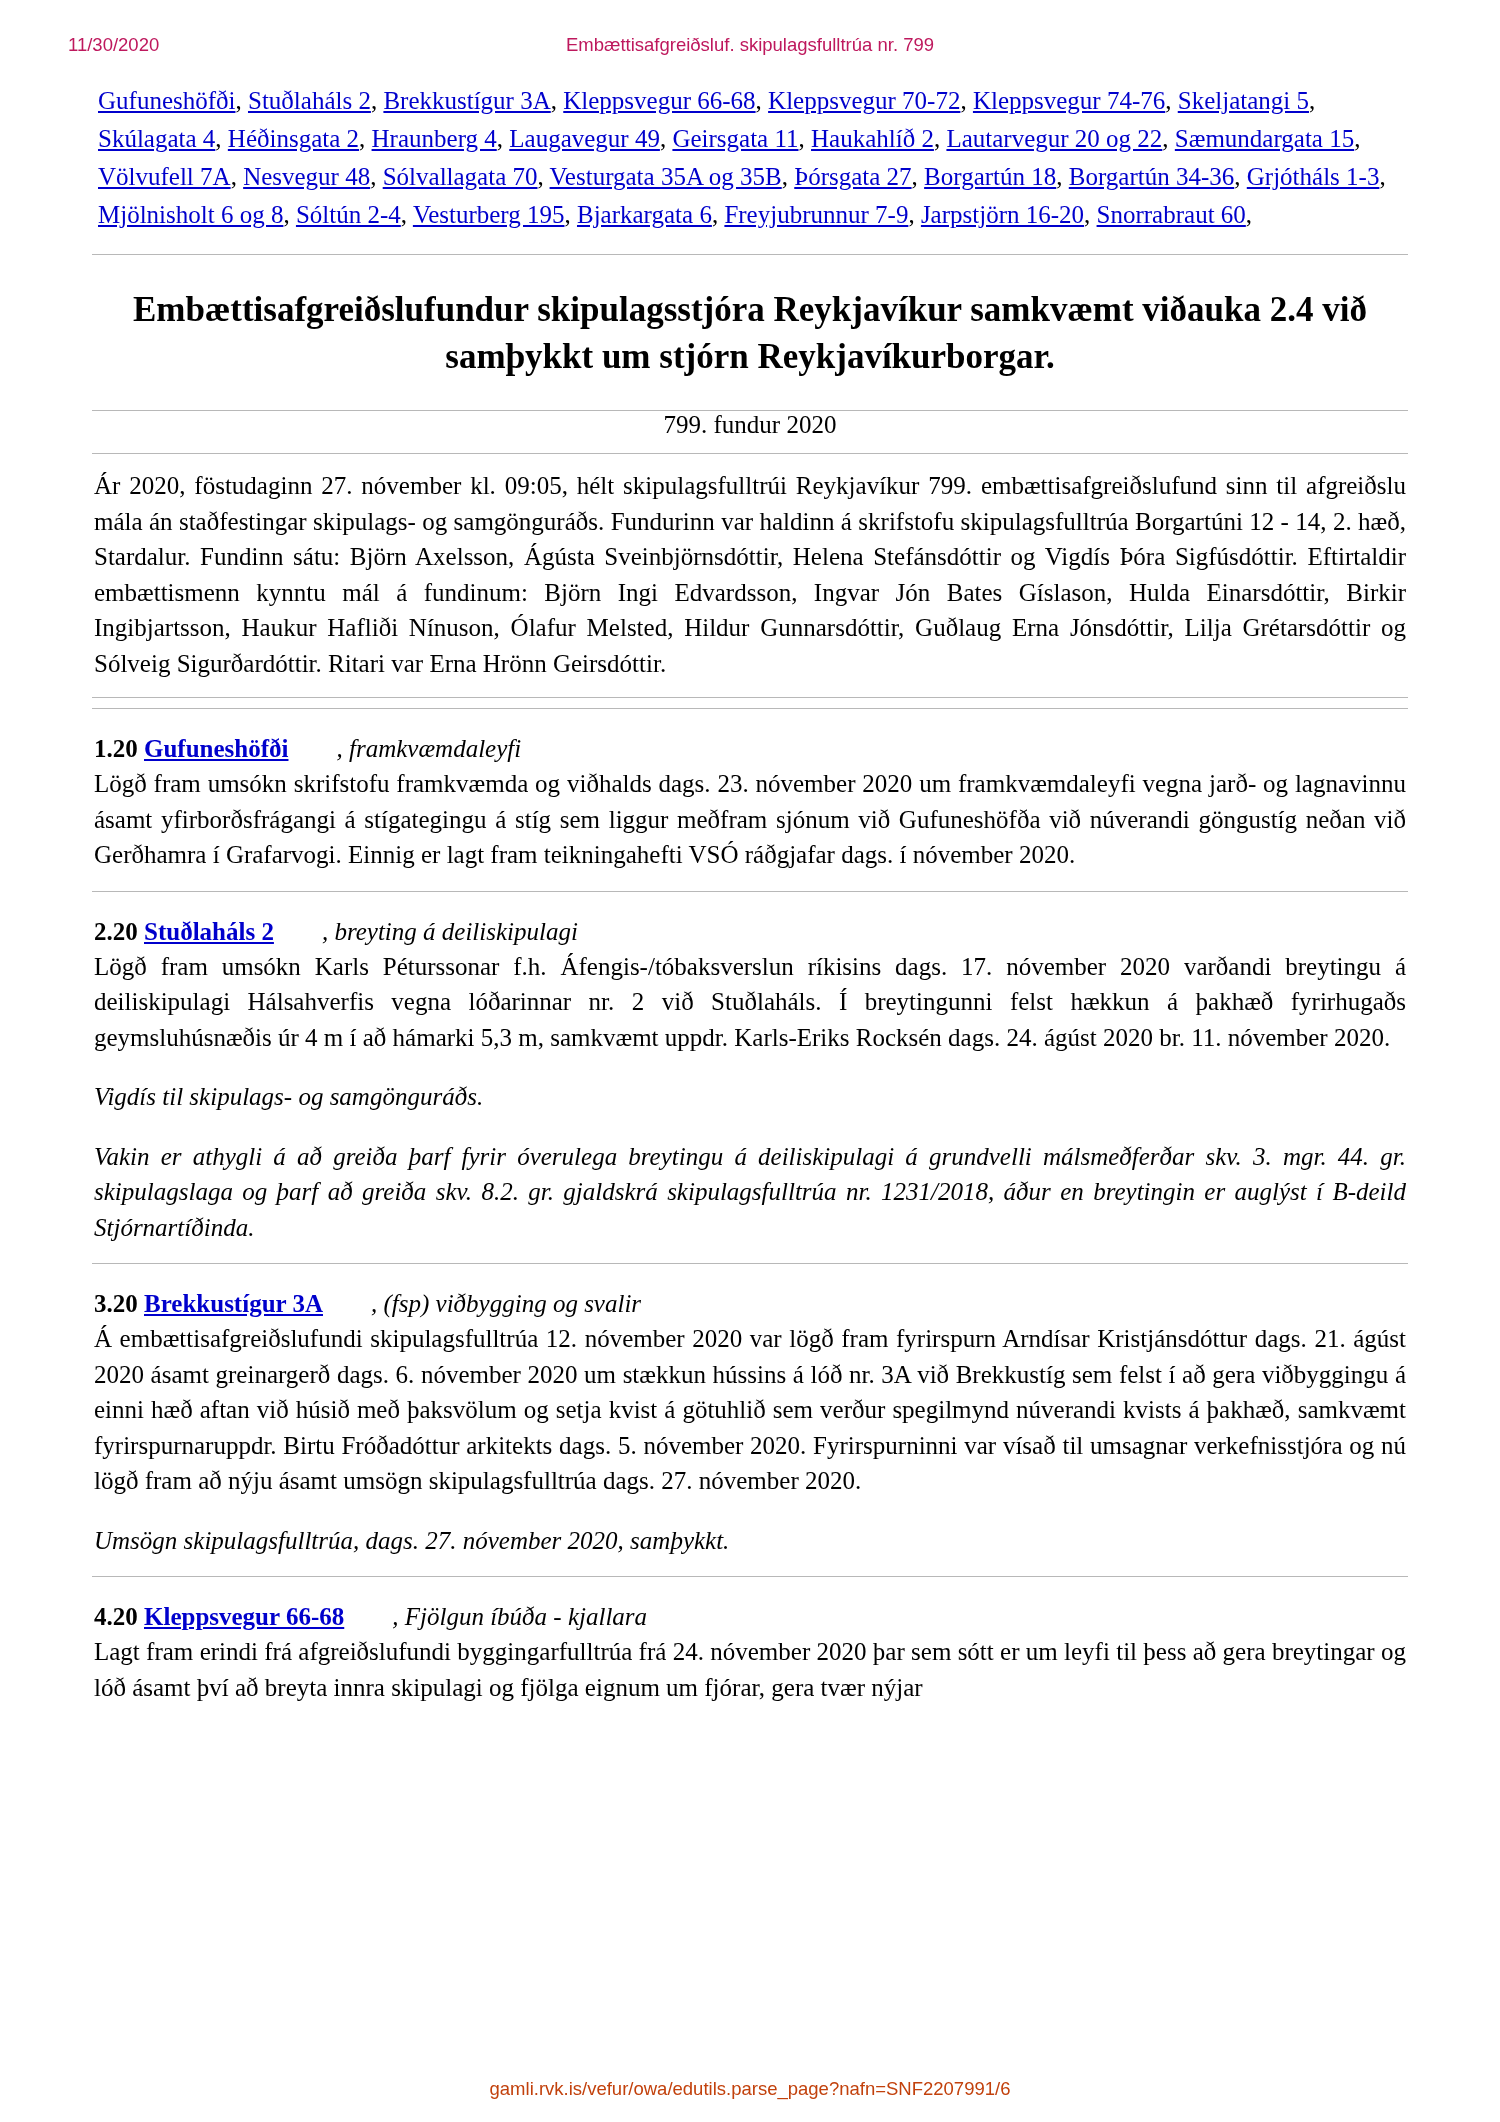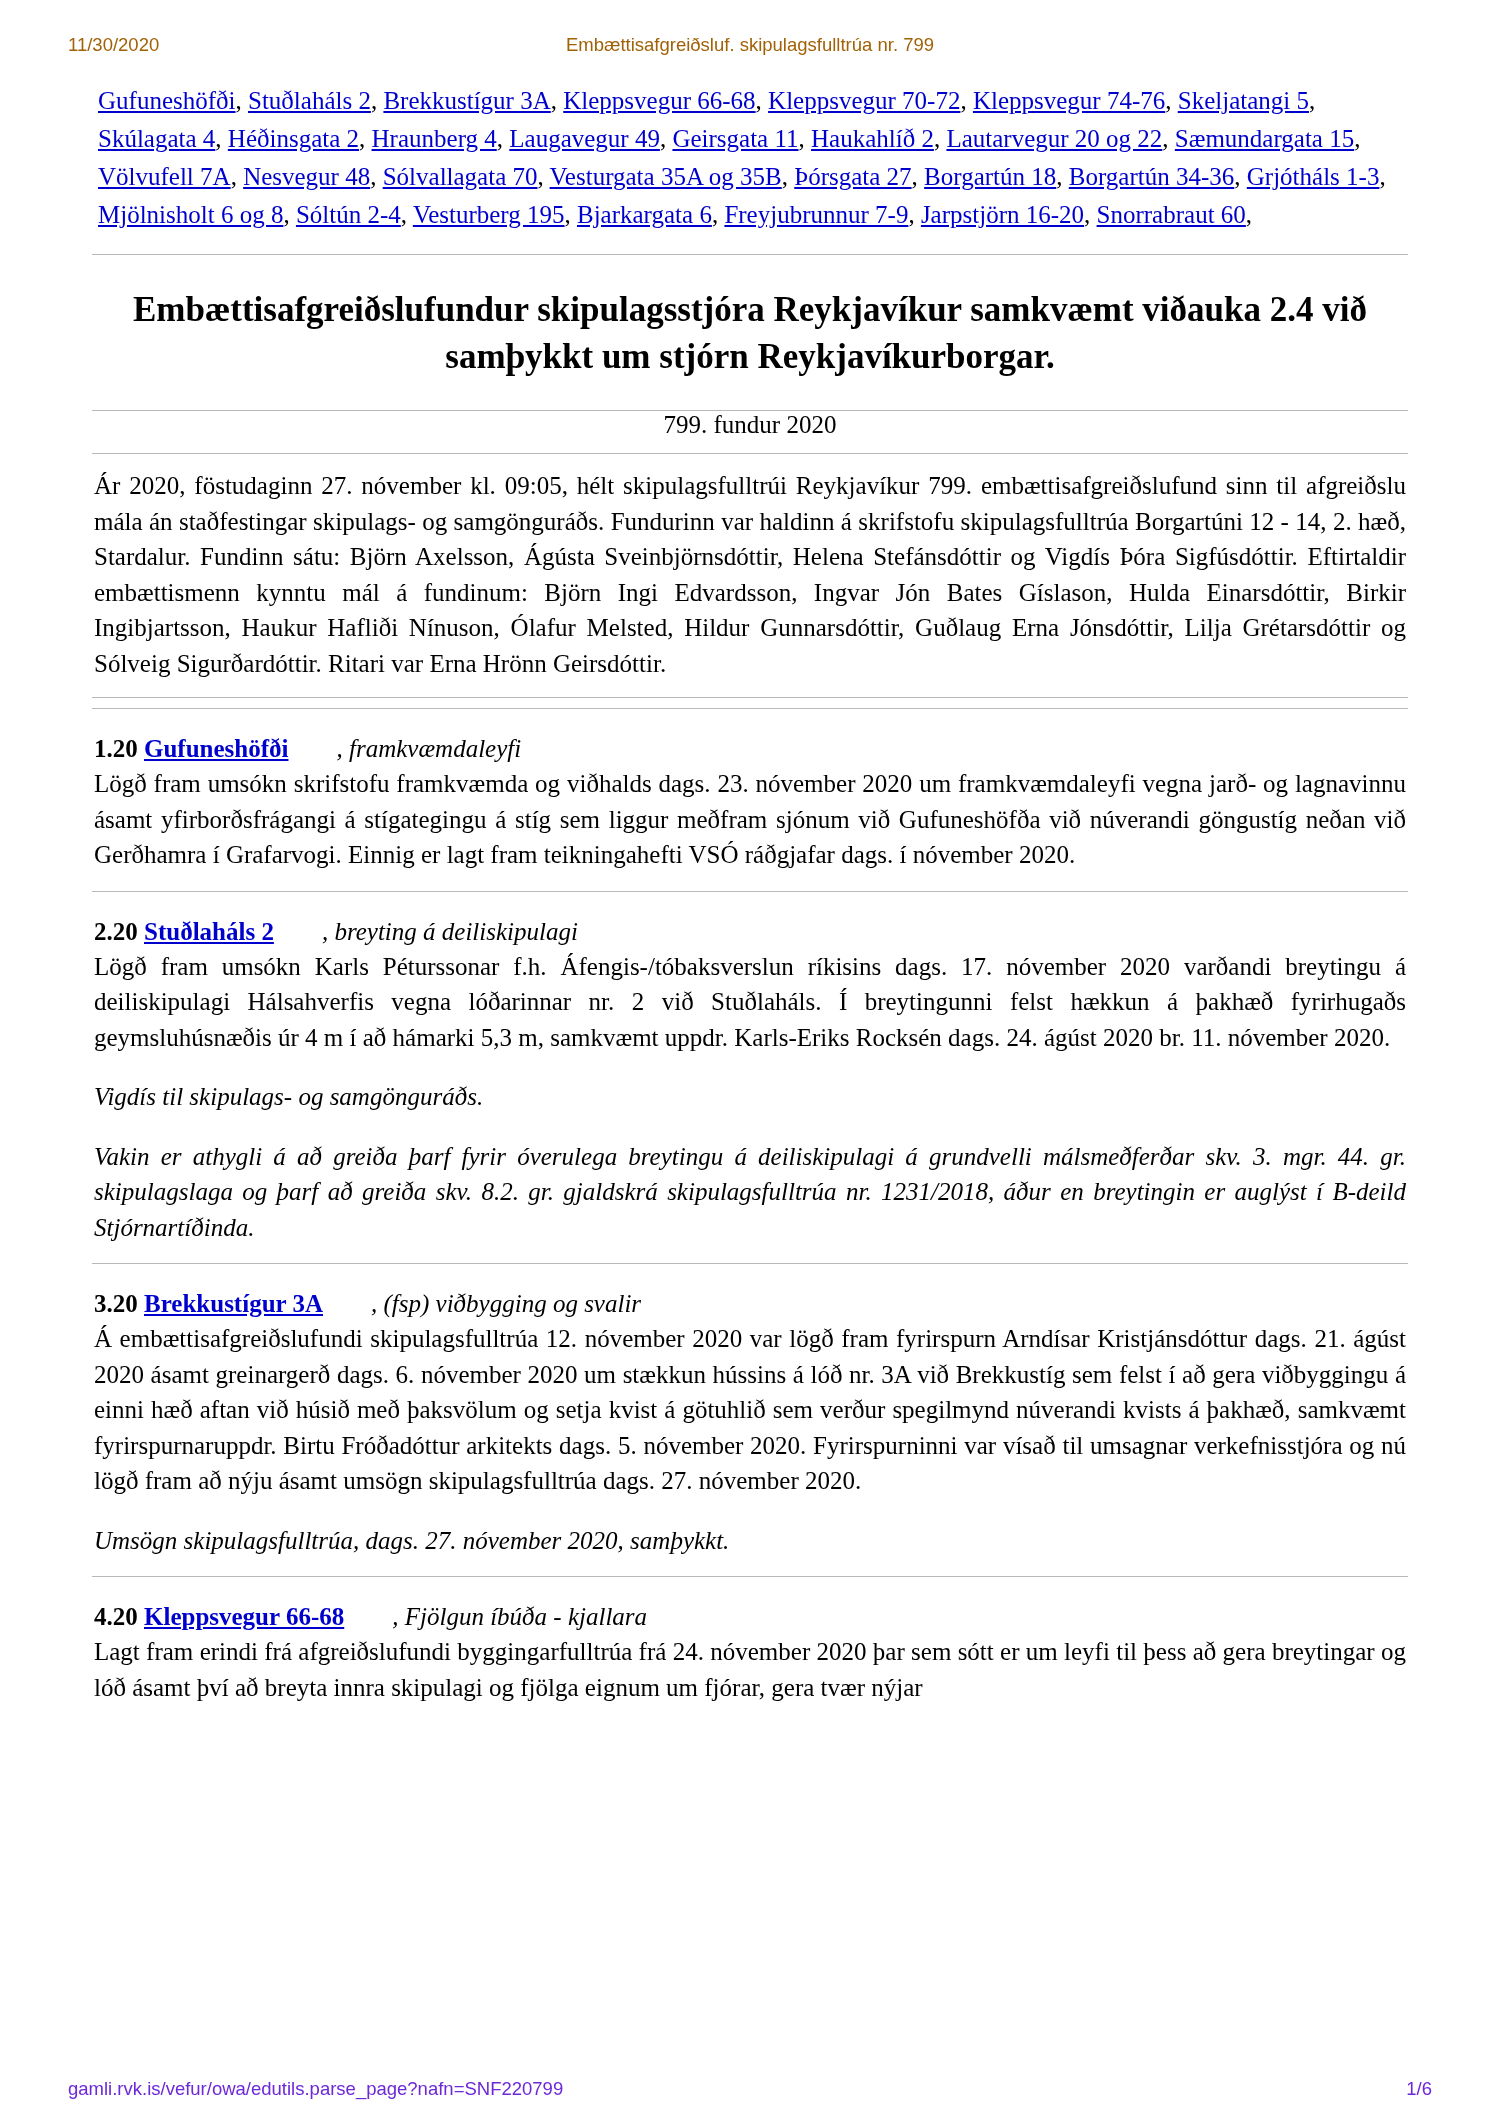--- a/index.html
+++ b/index.html
@@ -21,39 +21,39 @@
     padding: 34px 60px 0 60px;
     position: relative;
   }
   
   .browser-header {
     display: flex;
     justify-content: space-between;
     align-items: baseline;
     font-family: "Liberation Sans", sans-serif;
     font-size: 18.5px;
-    color: #a16207;
+    color: #be185d;
     padding: 0 8px 0 8px;
     margin-bottom: 26px;
   }
   .browser-header .hdr-left { width: 240px; text-align: left; }
   .browser-header .hdr-center { flex: 1; text-align: center; }
   .browser-header .hdr-right { width: 240px; text-align: right; }
 
   .browser-footer {
     position: absolute;
     left: 60px;
     right: 60px;
     bottom: 22px;
     display: flex;
-    justify-content: space-between;
+    justify-content: center;
     align-items: baseline;
     font-family: "Liberation Sans", sans-serif;
     font-size: 18.5px;
-    color: #6d28d9;
+    color: #c2410c;
     padding: 0 8px;
   }
   
   .content {
     padding: 0 32px;
   }
   .linkbar {
     font-size: 25px;
     line-height: 1.52;
     text-align: left;

